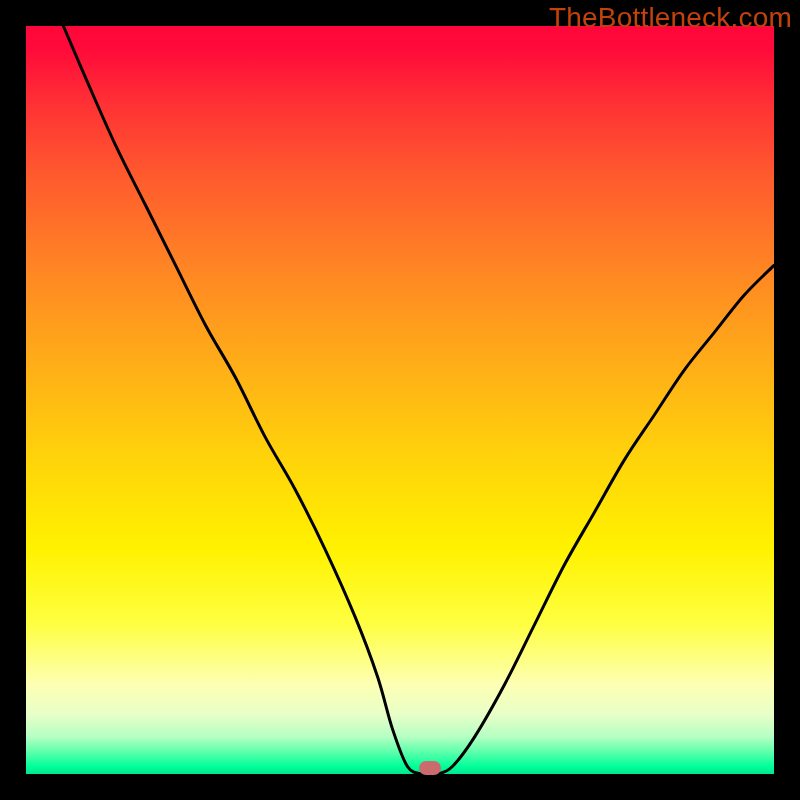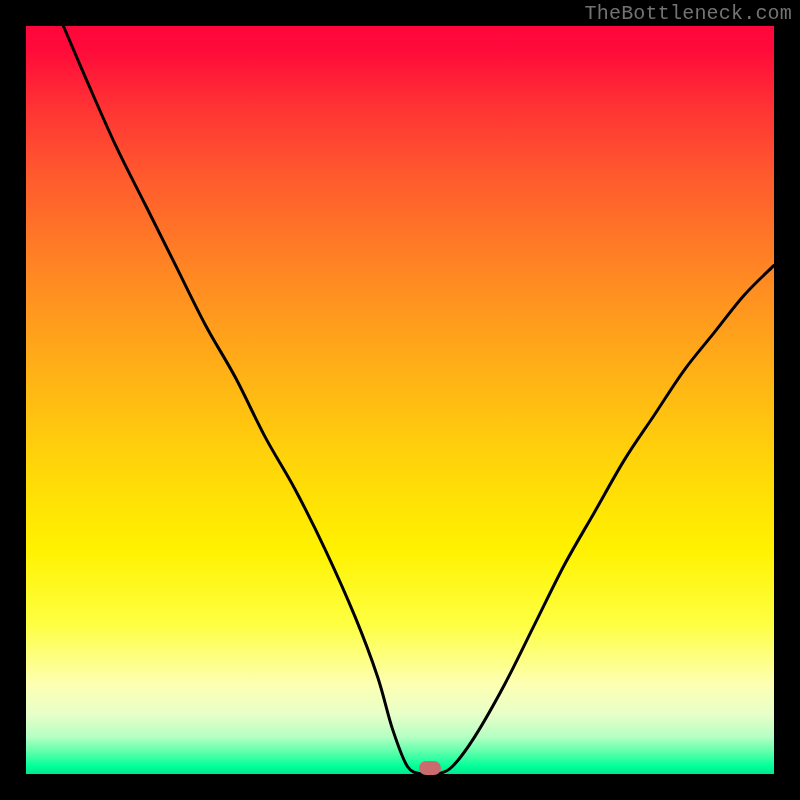--- a/index.html
+++ b/index.html
@@ -37,25 +37,24 @@
       #b6ffc3 95%,
       #5fffac 97%,
       #00ff99 99%,
       #00e88c 100%
     );
   }
   .watermark {
     position: absolute;
     top: 2px;
     right: 8px;
-    color: #737373;
-    font-size: 20px;
+    color: #c2410c;
+    font-size: 28px;
     letter-spacing: 0.2px;
     user-select: none;
-    font-family: Liberation Mono, monospace;
   }
   svg.curve {
     position: absolute;
     left: 26px;
     top: 26px;
     width: 748px;
     height: 748px;
     overflow: visible;
   }
   .marker {

